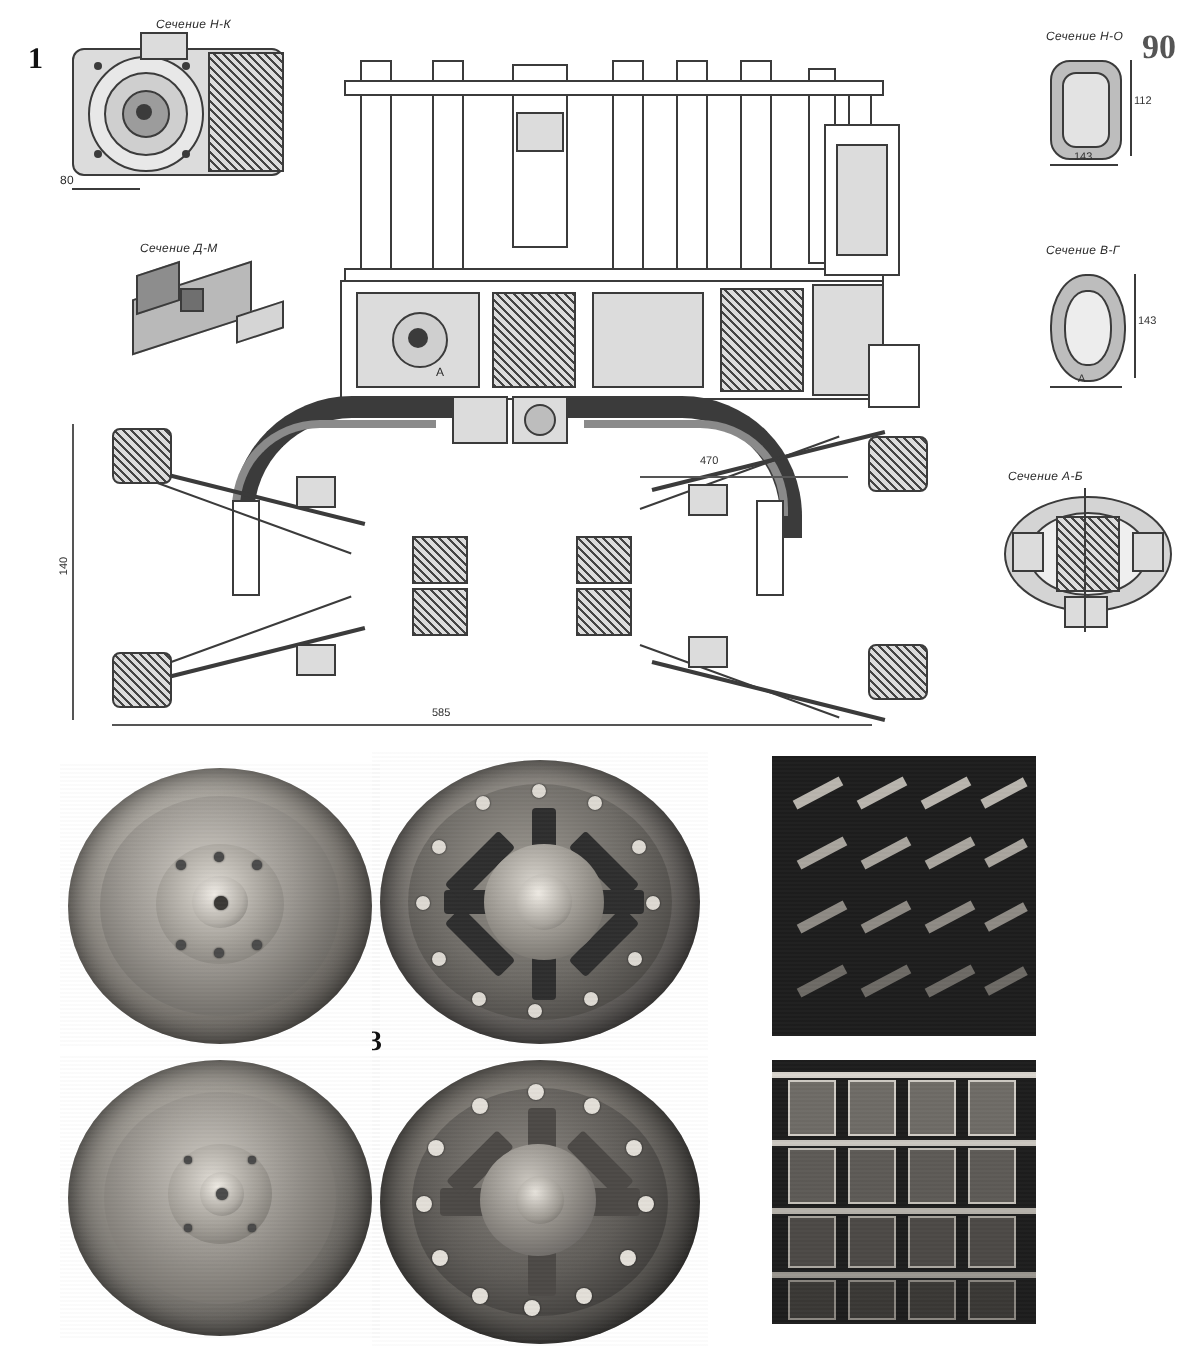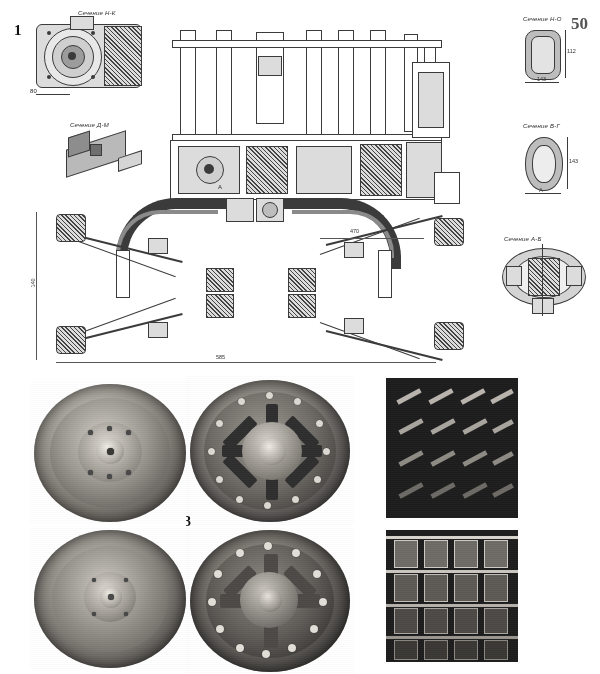--- a/index.html
+++ b/index.html
@@ -43,21 +43,21 @@
 </style>
 </head>
 <body>
 
 <div class="page">
 
   <div class="abs" id="tech-drawing">
 
     <div class="abs fig-1 fignum">1</div>
 
-    <div class="abs page-num fignum">50</div>
+    <div class="abs page-num fignum">90</div>
 
     <div class="abs" style="left:30px;top:10px;width:125px;height:100px;">
       <div class="abs lbl lbl-i" style="left:48px;top:0px;">Сечение Н-К</div>
 
       <div class="abs box-f" style="left:6px;top:14px;width:104px;height:62px;border-radius:6px;"></div>
       <div class="abs box-f hatch" style="left:74px;top:16px;width:36px;height:58px;"></div>
 
       <div class="abs" style="left:14px;top:18px;width:56px;height:56px;border-radius:50%;border:1.4px solid #3b3b3b;background:#e8e8e8;"></div>
       <div class="abs" style="left:22px;top:26px;width:40px;height:40px;border-radius:50%;border:1px solid #3b3b3b;background:#cfcfcf;"></div>
       <div class="abs" style="left:31px;top:35px;width:22px;height:22px;border-radius:50%;border:1px solid #3b3b3b;background:#9c9c9c;"></div>

